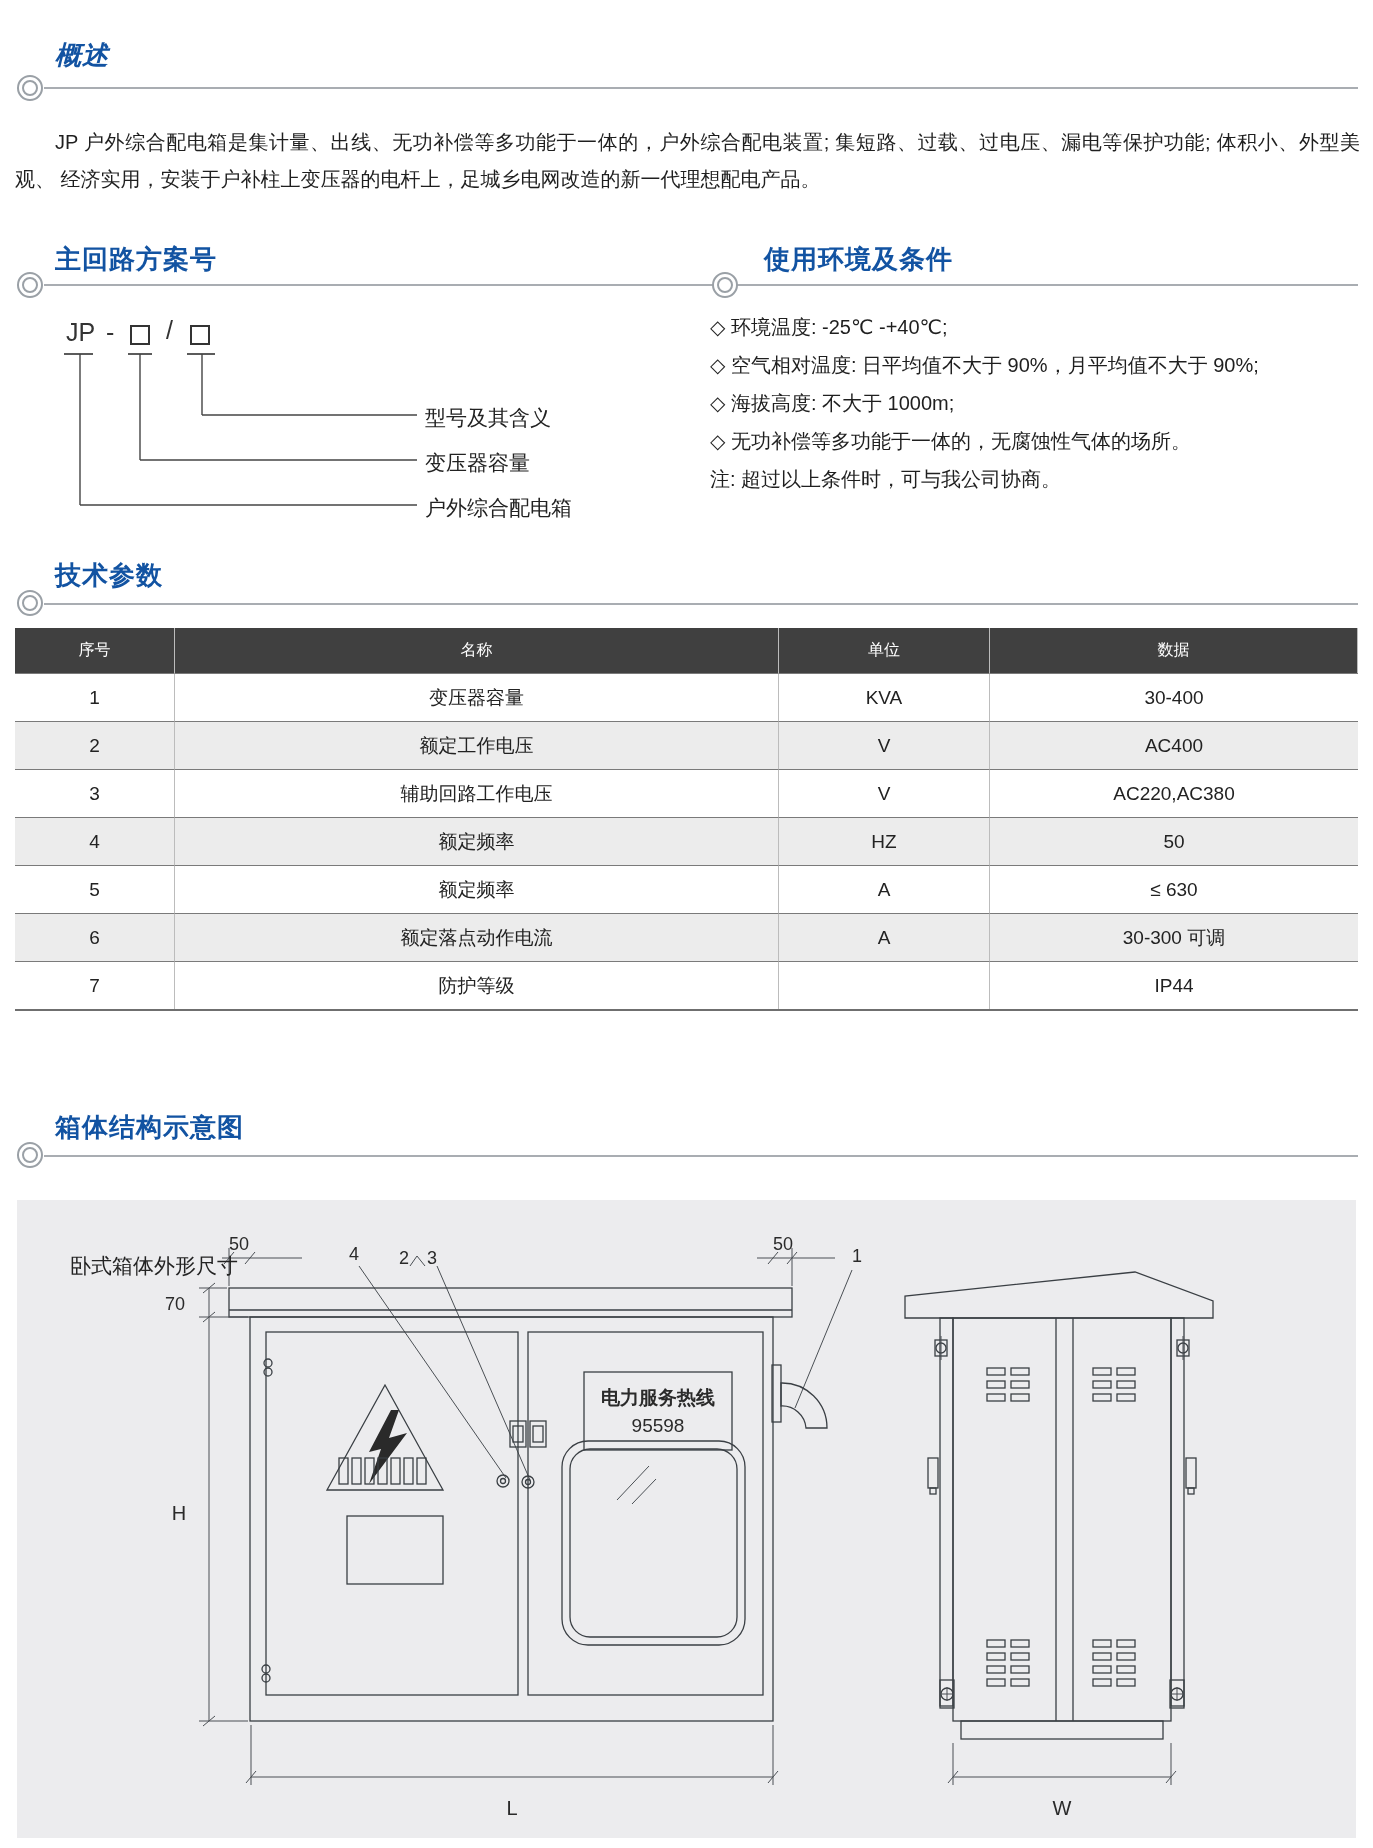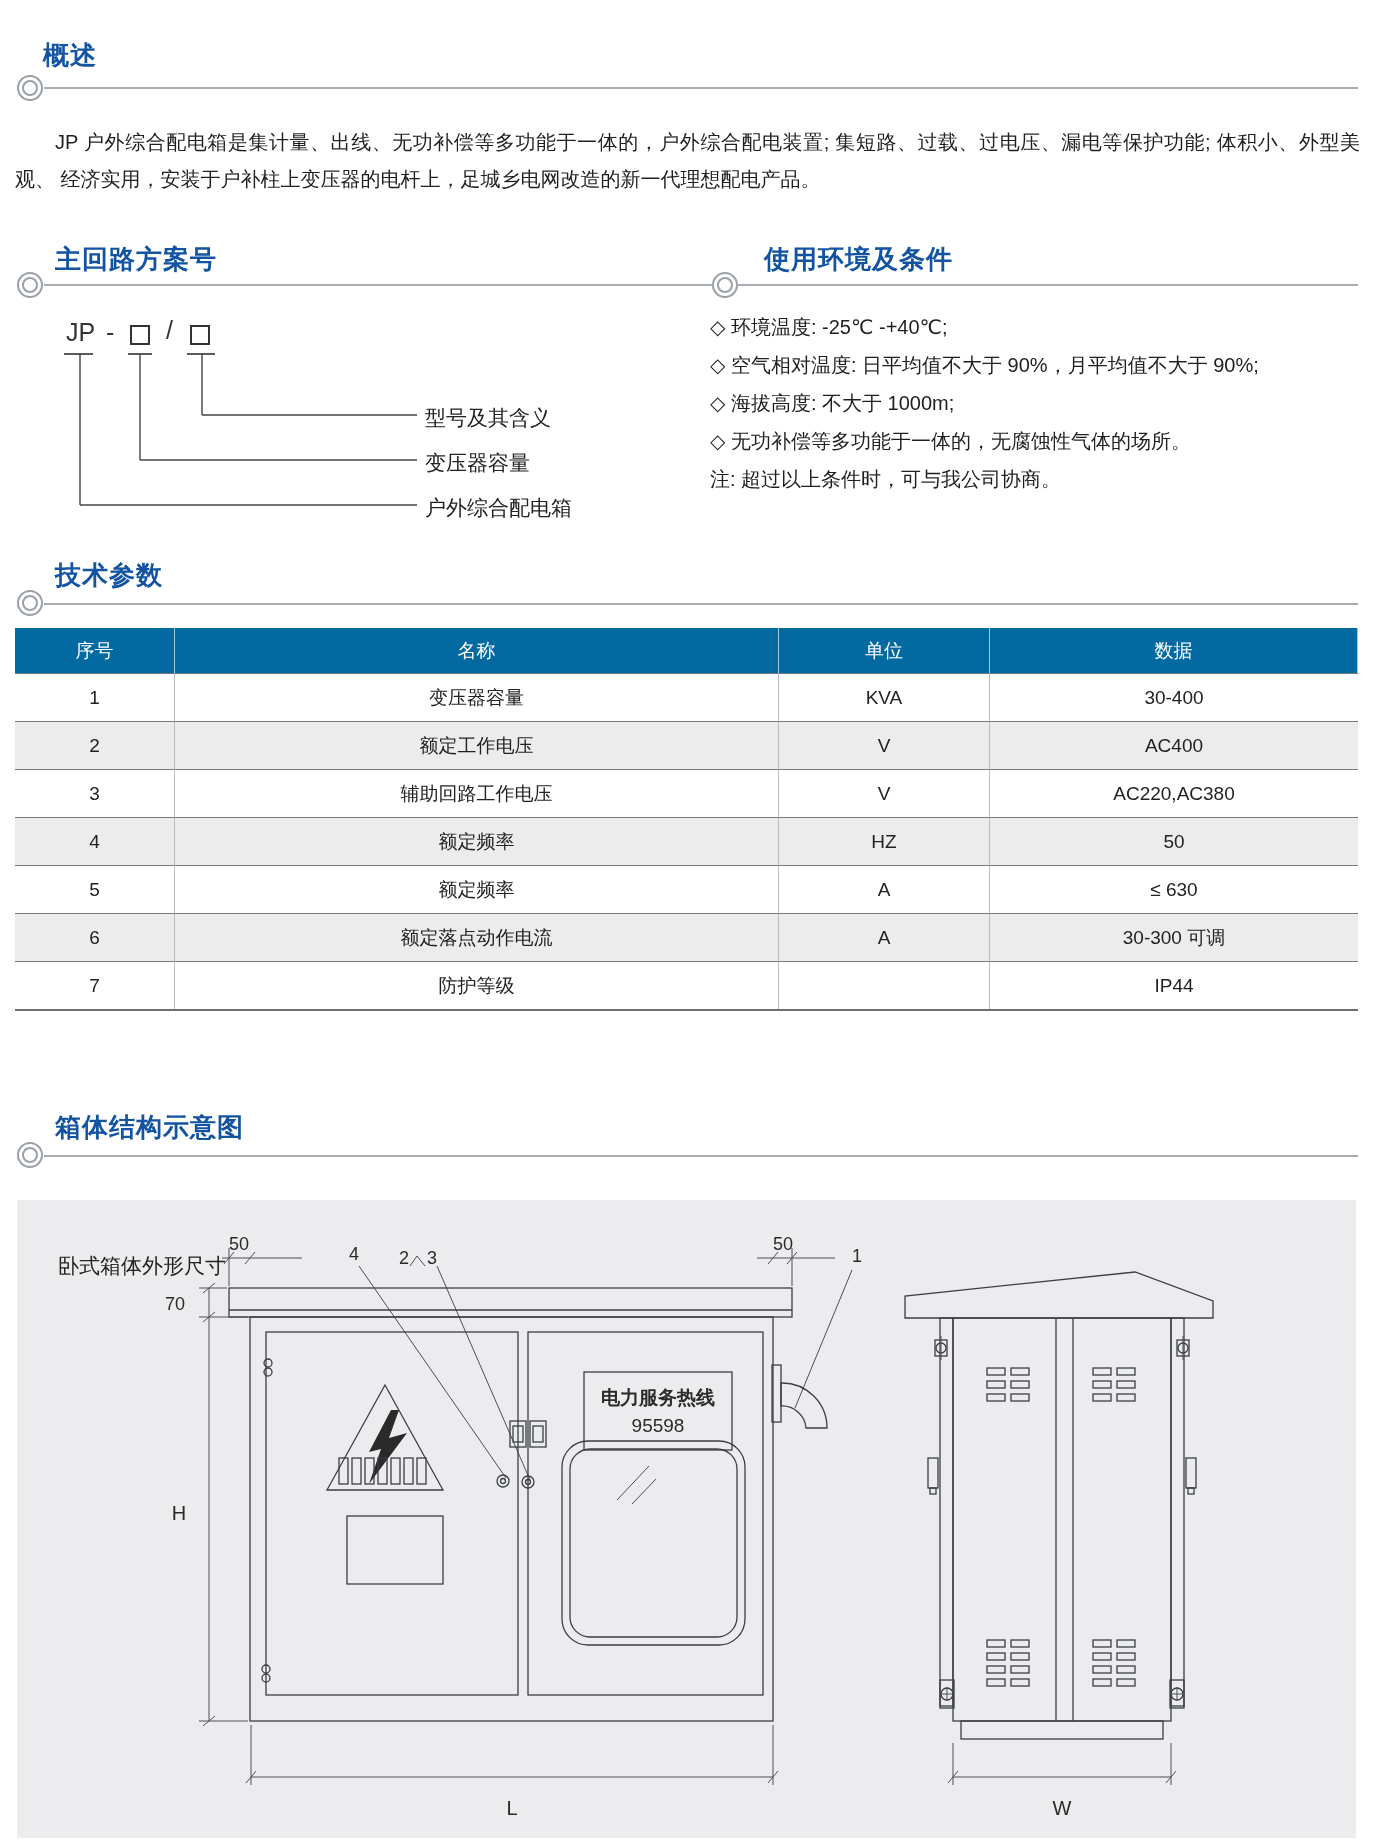--- a/index.html
+++ b/index.html
@@ -14,40 +14,40 @@
         text-indent:2em;text-align:justify;color:#1f1f1f;}
   .cond{position:absolute;left:710px;font-size:20px;color:#1f1f1f;white-space:nowrap;}
   .model-txt{position:absolute;font-size:25px;color:#333;white-space:nowrap;}
   .model-box{position:absolute;width:20px;height:20px;border:2px solid #333;box-sizing:border-box;background:#fff;}
   .model-label{position:absolute;left:425px;font-size:21px;color:#222;white-space:nowrap;}
   
   .spec-table{position:absolute;left:15px;top:628px;width:1343px;
               display:grid;grid-template-columns:160px 604px 211px 368px;
               grid-template-rows:45px repeat(7,48px);
               border-bottom:2px solid #6f6f6f;}
-  .th{background:#0369a1;color:#fff;font-size:19px;display:flex;align-items:center;justify-content:center;
+  .th{background:#404040;color:#fff;font-size:16px;display:flex;align-items:center;justify-content:center;
       border-right:1px solid rgba(255,255,255,.65);}
   .th:last-child{border-right:none;}
   .td{font-size:19px;color:#222;display:flex;align-items:center;justify-content:center;
       border-top:1.5px solid #7a7a7a;border-right:1px solid #bcbcbc;}
   .td.last{border-right:none;}
   .row-gray{background:#ECECEC;}
   .row-white{background:#fff;}
-  .drawing-label{position:absolute;left:58px;top:1252px;font-size:21px;color:#222;}
+  .drawing-label{position:absolute;left:70px;top:1252px;font-size:21px;color:#222;}
   svg{display:block;}
   svg text{font-family:"Liberation Sans","DejaVu Sans",sans-serif;fill:#2a2a2a;}
   .ln{stroke:#3a3f44;stroke-width:1.3;fill:none;}
   .thin{stroke:#4a4f54;stroke-width:1;fill:none;}
 </style>
 </head>
 <body>
 
 <div class="page">
 
-  <div class="sec-title" style="left:43px;top:38px;">概述</div>
+  <div class="sec-title" style="left:55px;top:38px;font-style:italic;">概述</div>
   <div class="rule" style="left:44px;top:87px;width:1314px;"></div>
   <span class="ring" style="left:17px;top:75px;"></span>
   <p class="para">JP 户外综合配电箱是集计量、出线、无功补偿等多功能于一体的，户外综合配电装置; 集短路、过载、过电压、漏电等保护功能; 体积小、外型美观、 经济实用，安装于户补柱上变压器的电杆上，足城乡电网改造的新一代理想配电产品。</p>
 
   <div class="sec-title" style="left:55px;top:242px;">主回路方案号</div>
   <div class="sec-title" style="left:752px;top:242px;margin-left:12px;">使用环境及条件</div>
   <div class="rule" style="left:44px;top:284px;width:1314px;"></div>
   <span class="ring" style="left:17px;top:272px;"></span>
   <span class="ring" style="left:712px;top:272px;"></span>
 

